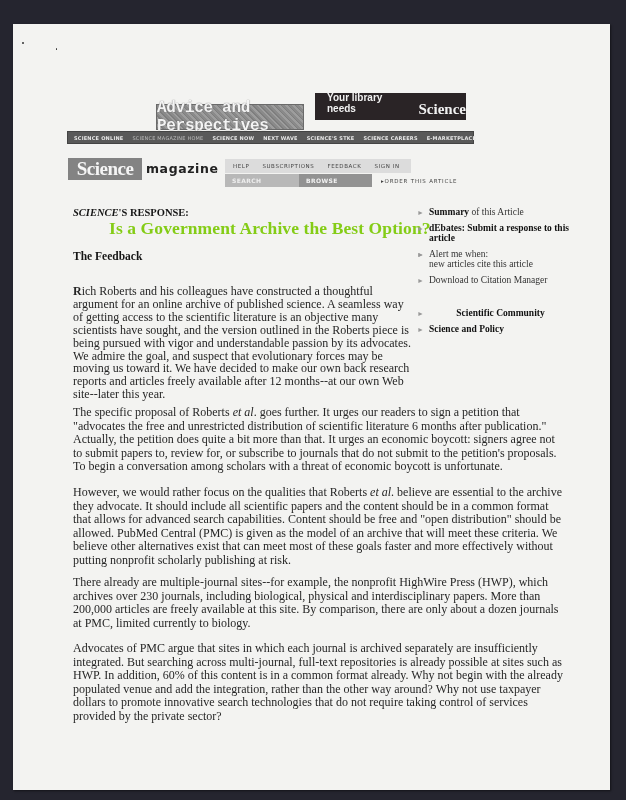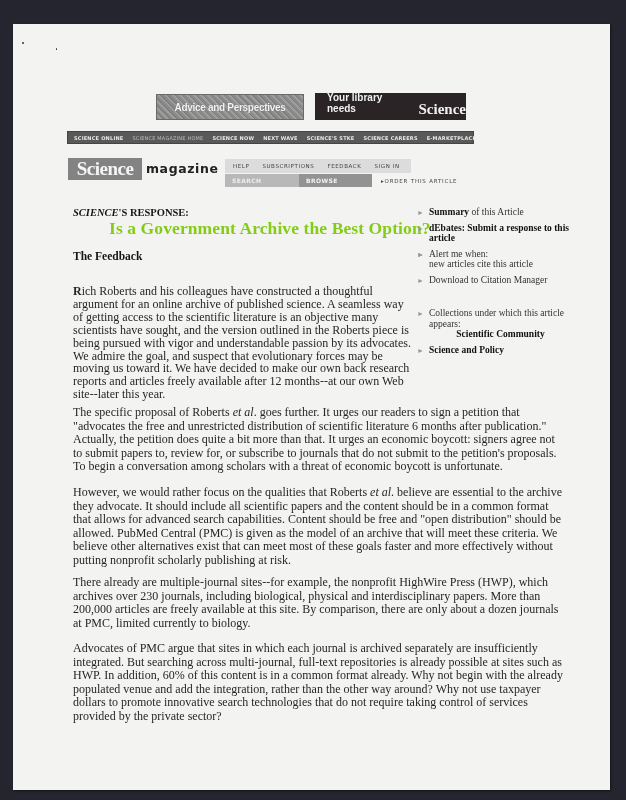--- a/index.html
+++ b/index.html
@@ -11,24 +11,24 @@
   }
   .paper {
     position:absolute; left:13px; top:24px; width:597px; height:766px;
     background:#f3f3f1;
     box-shadow: 1px 1px 2px rgba(0,0,0,0.5);
   }
   .speck { position:absolute; width:2px; height:2px; background:#333; border-radius:1px; }
 
   
   .banner-advice {
-    position:absolute; left:156px; top:94px; width:146px; height:24px;
+    position:absolute; left:156px; top:104px; width:146px; height:24px;
     background:repeating-linear-gradient(45deg,#8a8a8a 0 2px,#9d9d9d 2px 4px,#7e7e7e 4px 5px);
     border:1px solid #6a6a6a;
-    color:#f4f4f4; font-family:Liberation Sans, sans-serif; font-size:10px; font-weight:bold;
+    color:#f4f4f4; font-family:Liberation Mono, monospace; font-size:16px; font-weight:bold;
     display:flex; align-items:center; justify-content:center; letter-spacing:-0.3px;
     text-shadow:0 0 1px #555;
   }
   .banner-library {
     position:absolute; left:315px; top:93px; width:151px; height:27px;
     background:#2a2426;
     color:#f2f2f2; display:flex; align-items:center; padding-left:12px; box-sizing:border-box;
   }
   .banner-library .lib-text { font-family:"Liberation Sans", sans-serif; font-weight:bold; font-size:10px; margin-top:-8px; }
   .banner-library .lib-logo { font-family:"Liberation Serif", serif; font-weight:bold; font-size:15px; margin-left:5px; margin-top:6px; }
@@ -189,21 +189,20 @@
     <span class="bullet">►</span>
     <span>Alert me when:</span><br>
     <span>new articles cite this article</span>
   </li>
   <li>
     <span class="bullet">►</span>
     <span>Download to Citation Manager</span>
   </li>
   <li class="gap">
     <span class="bullet">►</span>
-    <span>Collections under which this article appears:</span>
     <span class="collection">Scientific Community</span>
   </li>
   <li>
     <span class="bullet">►</span>
     <b>Science and Policy</b>
   </li>
 </ul>
 
 <p class="para p1">
   <span>The specific proposal of Roberts </span><i>et al</i><span>. goes further. It urges our readers to sign a petition that "advocates the free and unrestricted distribution of scientific literature 6 months after publication." Actually, the petition does quite a bit more than that. It urges an economic boycott: signers agree not to submit papers to, review for, or subscribe to journals that do not submit to the petition's proposals. To begin a conversation among scholars with a threat of economic boycott is unfortunate.</span>

